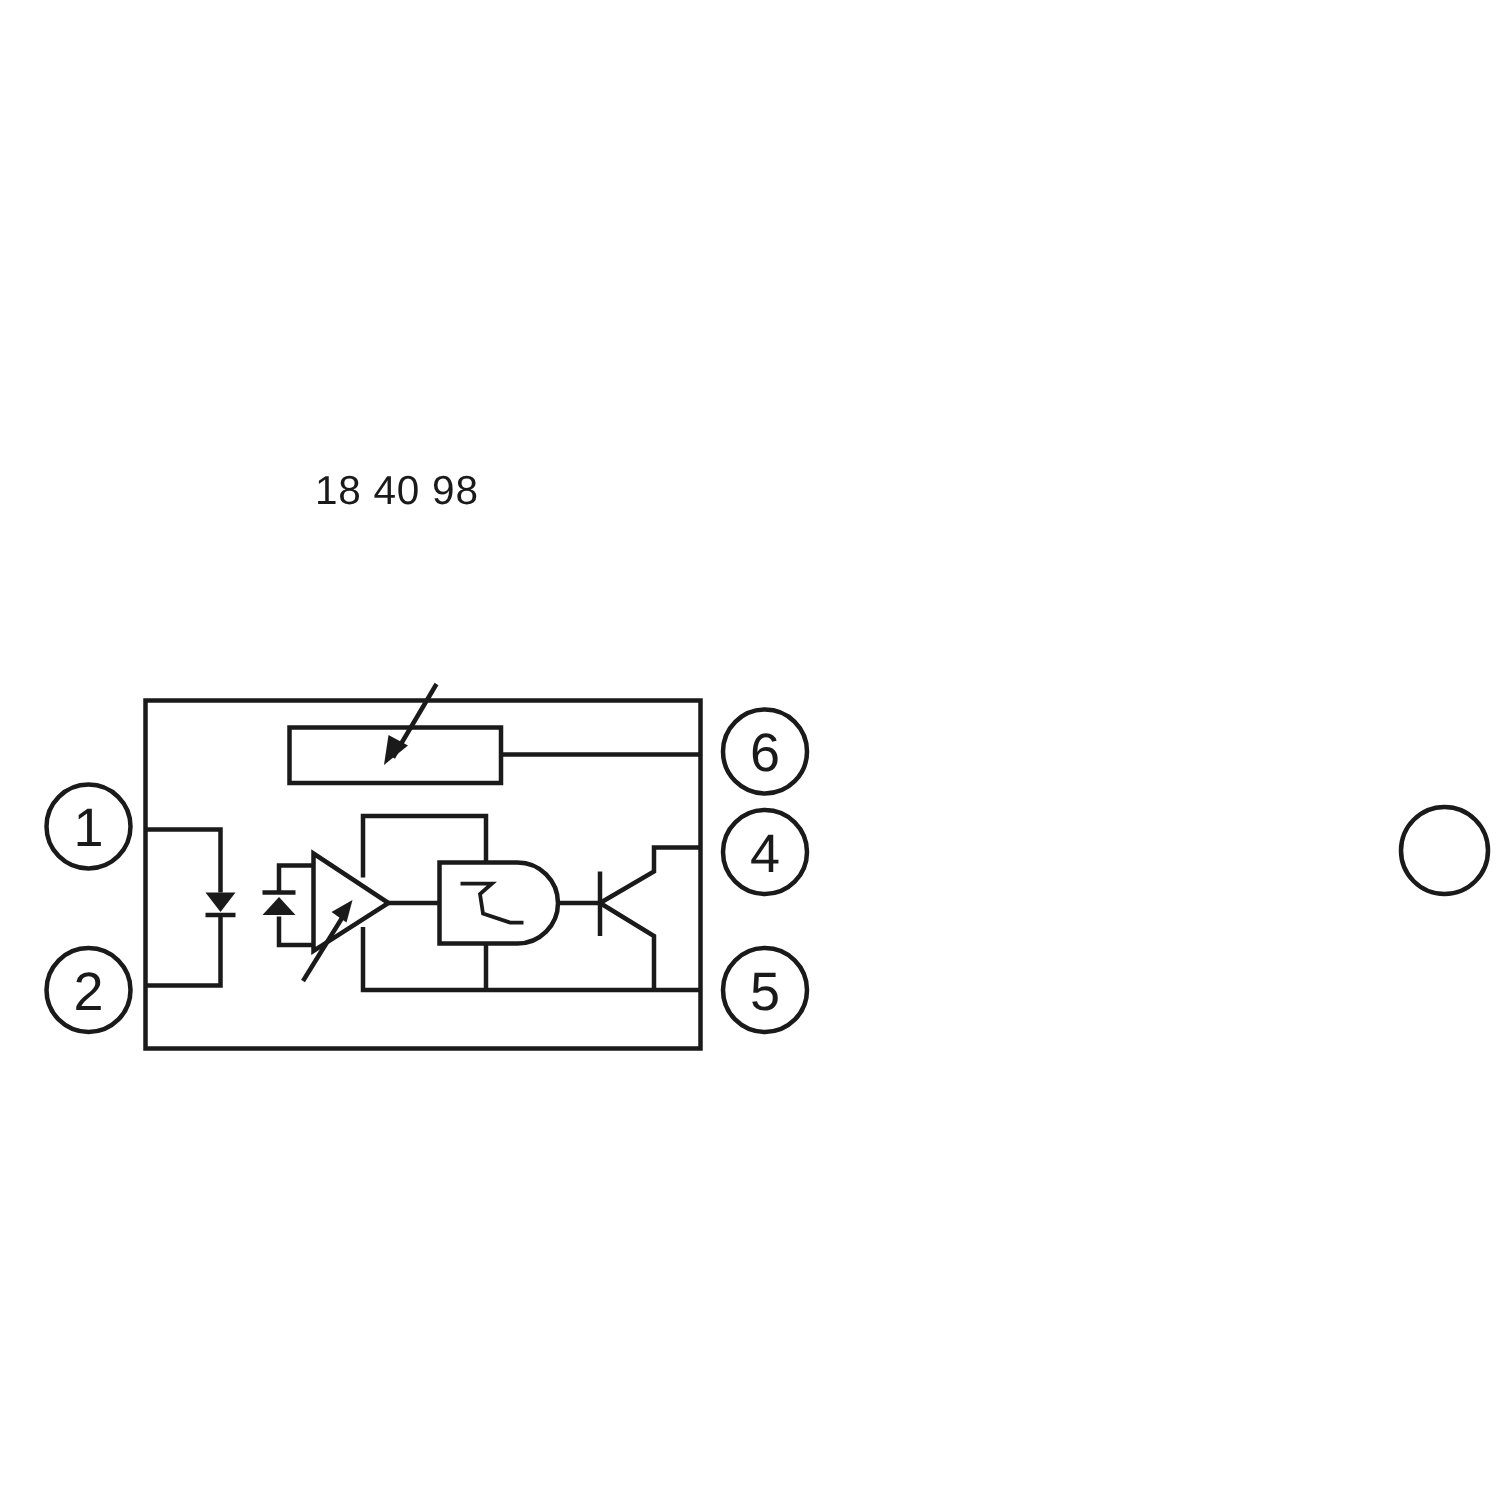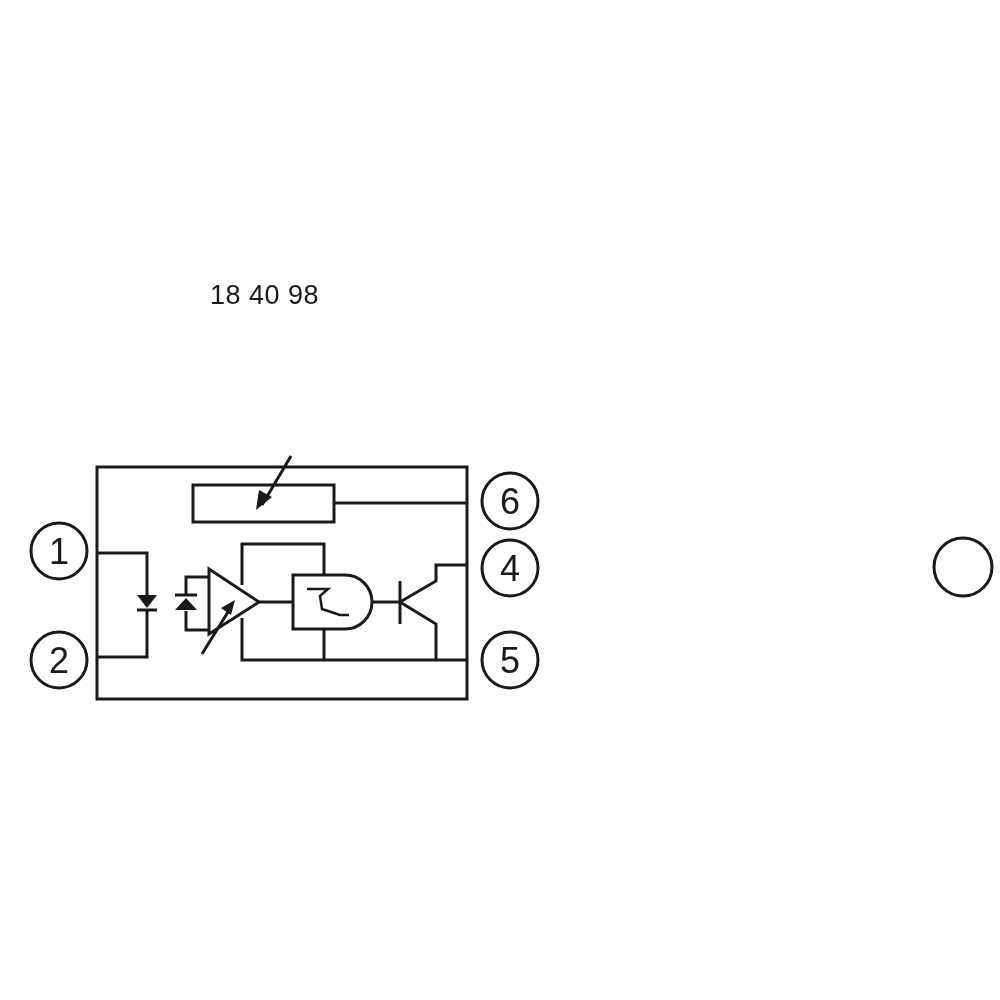--- a/index.html
+++ b/index.html
@@ -1,18 +1,18 @@
 <!DOCTYPE html>
 <html><head>
   <meta charset="utf-8">
   <style>
     html, body { margin: 0; padding: 0; background: #ffffff; }
     body { width: 1000px; height: 1000px; position: relative; overflow: hidden; font-family: "Liberation Sans", sans-serif; }
     #diagram { position: absolute; left: 0; top: 0; }
-    .ref-label { position: absolute; left: 210px; top: 280px; font-size: 27px; color: #1a1a1a; letter-spacing: 0.5px; font-family: "Liberation Sans", sans-serif; }
+    .ref-label { position: absolute; left: 210px; top: 312px; font-size: 27px; color: #1a1a1a; letter-spacing: 0.5px; font-family: "Liberation Sans", sans-serif; }
     .pin-label { font-family: "Liberation Sans", sans-serif; font-size: 36px; fill: #1a1a1a; }
   </style>
 </head>
 <body>
 
 <div class="ref-label">18 40 98</div>
 
 <svg id="diagram" width="1000" height="1000" viewBox="0 0 1000 1000" xmlns="http://www.w3.org/2000/svg" fill="none" stroke="#1a1a1a" stroke-width="3" stroke-linejoin="miter">
 
   <rect x="97" y="467" width="370" height="232"></rect>

